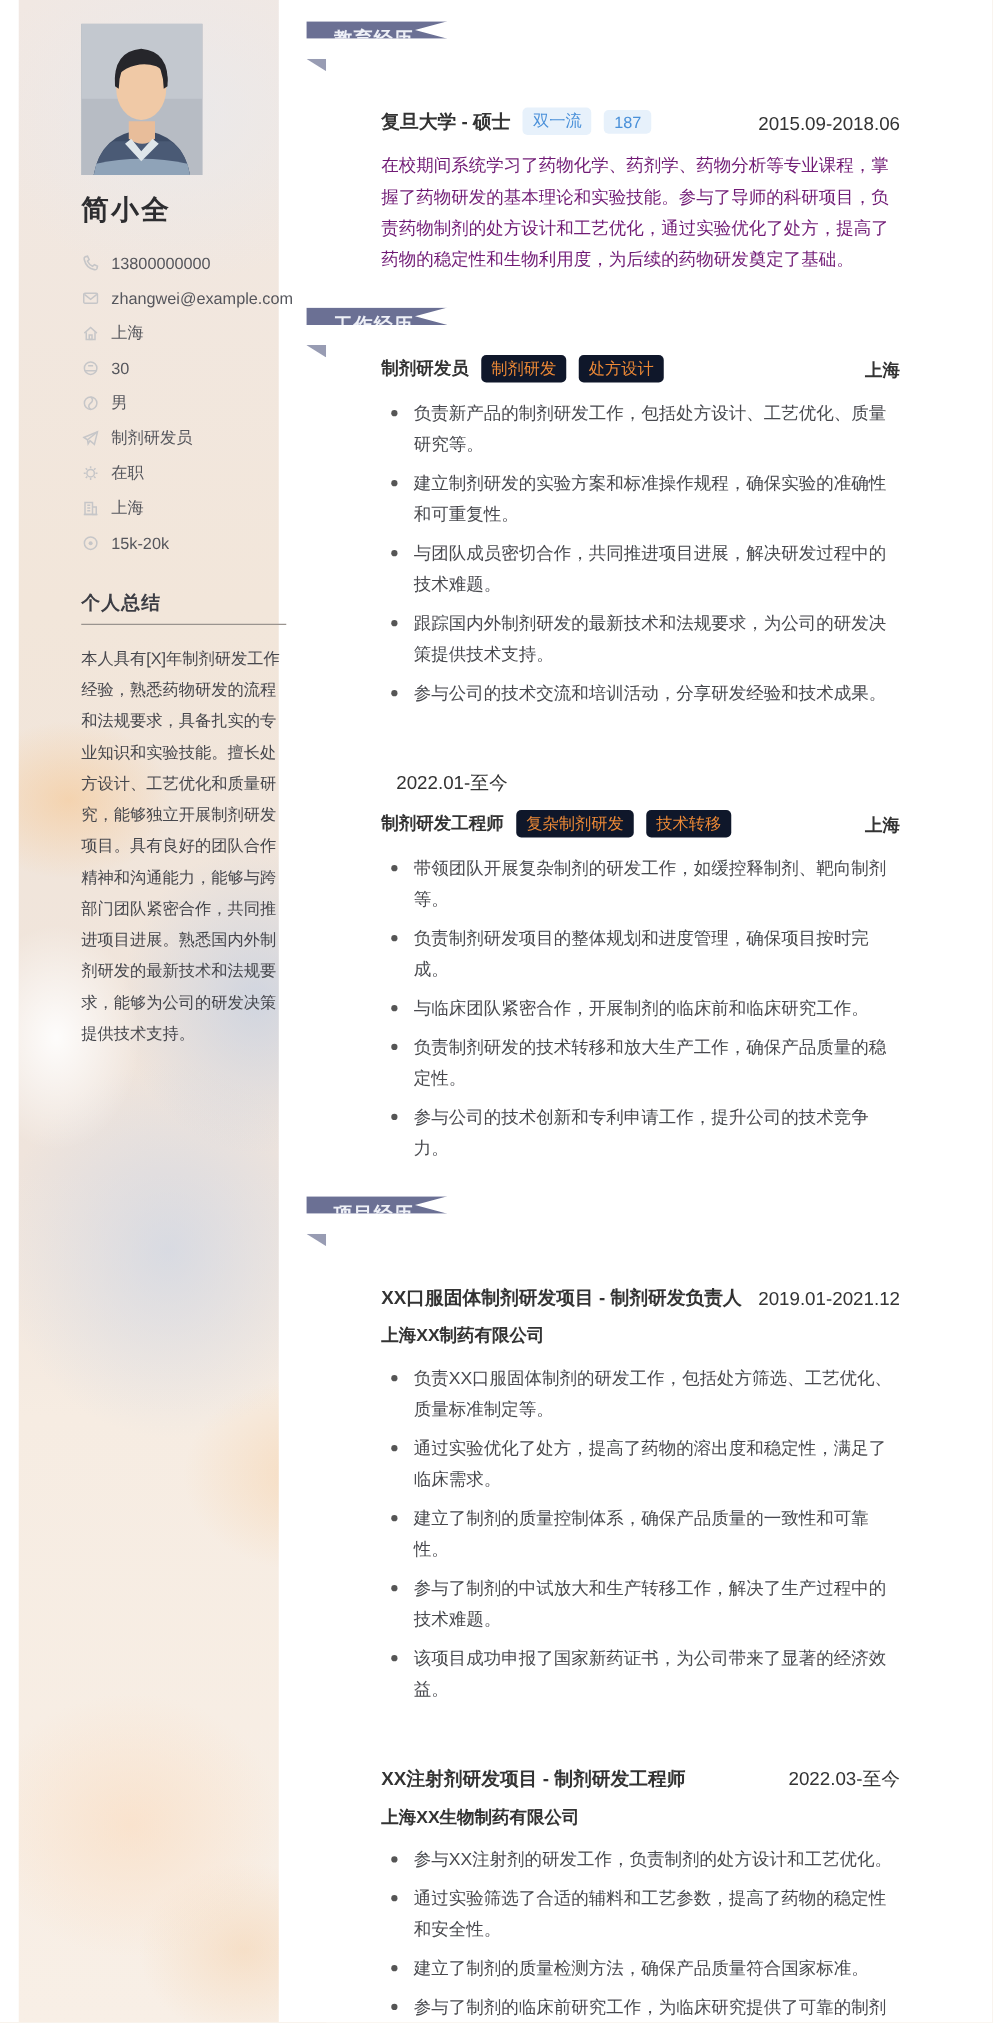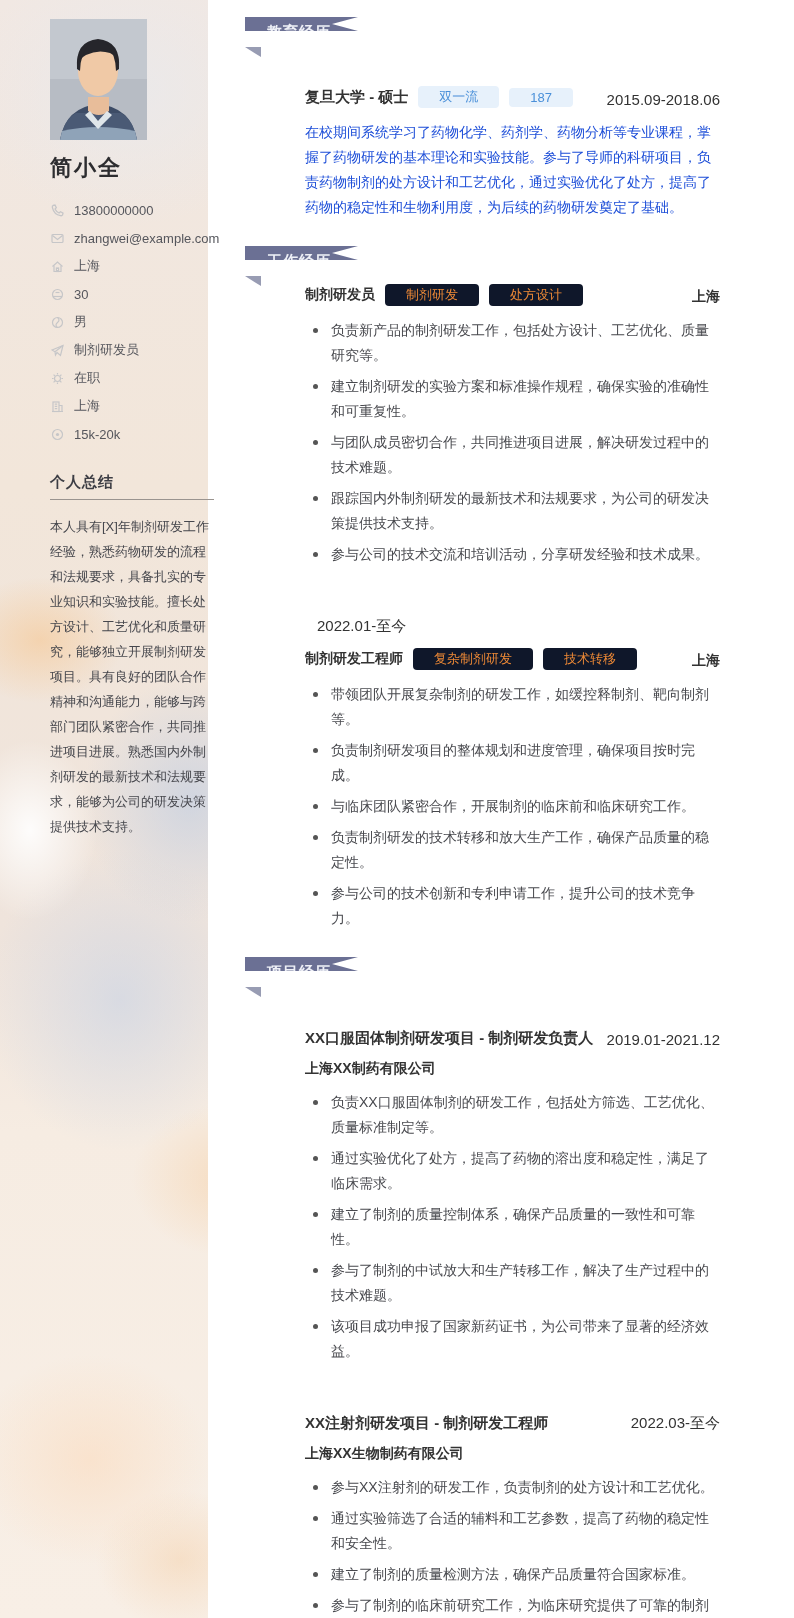--- a/index.html
+++ b/index.html
@@ -2,21 +2,21 @@
 <html><head>
 <meta charset="utf-8">
 <style>
   * { margin:0; padding:0; box-sizing:border-box; }
   html,body { background:#f3e9e0; }
   body { font-family:"Liberation Sans","DejaVu Sans",sans-serif; }
   .page { position:relative; width:794px; height:1618px; margin:0 auto; overflow:hidden; background:#fff; }
 
   
   .sidebar {
-    position:absolute; left:0; top:0; width:208px; height:1618px;
+    position:absolute; left:15px; top:0; width:208px; height:1618px;
     background:
       radial-gradient(ellipse 34px 260px at 254px 210px, rgba(226,148,138,.55), rgba(226,148,138,0) 70%),
       radial-gradient(ellipse 120px 90px at 40px 640px, rgba(246,196,140,.55), rgba(246,196,140,0) 70%),
       radial-gradient(ellipse 90px 120px at 30px 830px, rgba(255,255,255,.9), rgba(255,255,255,0) 75%),
       radial-gradient(ellipse 150px 170px at 190px 800px, rgba(188,203,226,.6), rgba(188,203,226,0) 72%),
       radial-gradient(ellipse 180px 200px at 120px 1000px, rgba(203,212,228,.65), rgba(203,212,228,0) 75%),
       radial-gradient(ellipse 140px 110px at 230px 1180px, rgba(246,205,160,.5), rgba(246,205,160,0) 70%),
       radial-gradient(ellipse 160px 140px at 90px 1460px, rgba(250,222,196,.7), rgba(250,222,196,0) 75%),
       radial-gradient(ellipse 120px 100px at 180px 1560px, rgba(244,208,170,.5), rgba(244,208,170,0) 70%),
       radial-gradient(ellipse 200px 170px at 130px 90px, rgba(233,233,236,.8), rgba(233,233,236,0) 80%),
@@ -46,25 +46,25 @@
   .section:first-child .ribbon { margin-top:17px; }
   .fold { position:absolute; left:-60px; top:30px; width:16px; height:10px; background:#989cb3; clip-path:polygon(0 0, 100% 0, 100% 100%); }
   .sec-body { padding-top:24px; }
 
   .head-row { display:flex; align-items:flex-end; margin-bottom:12px; }
   .head-left { display:flex; align-items:center; gap:10px; flex:1 1 auto; min-width:0; }
   .h-title { font-size:15px; font-weight:bold; color:#333; white-space:nowrap; }
   .h-date  { font-size:15px; font-weight:normal; color:#333; white-space:nowrap; margin-left:12px;margin-top:36px; }
   .h-loc   { font-size:14px; font-weight:bold; color:#333; white-space:nowrap; margin-left:12px; }
   .sub-title { font-size:14px; font-weight:bold; color:#333; white-space:nowrap; }
-  .tag { font-size:13px; padding:2px 21px; border-radius:4px; white-space:nowrap; }
+  .tag { font-size:13px; padding:2px 8px; border-radius:4px; white-space:nowrap; }
   .tag.blue   { color:#4a90d9; background:#e7f1fb; }
   .tag.orange { color:#ed8936; background:#0f172a; }
 
-  .para { font-size:14px; line-height:25px; color:#1d4ed8; margin-bottom:16px; }
+  .para { font-size:14px; line-height:25px; color:#701a75; margin-bottom:16px; }
   .major { font-size:14px; font-weight:bold; color:#333; margin:14px 0 10px; }
 
   .bullets { list-style:none; margin:4px 0 14px; }
   .bullets li { position:relative; font-size:14px; line-height:25px; color:#48494e; padding-left:26px; margin-bottom:6px; }
   .bullets li::before { content:''; position:absolute; left:8px; top:10px; width:5px; height:5px; border-radius:50%; background:#555; }
   .block { margin-bottom:14px; }
 </style>
 </head>
 <body>
 

